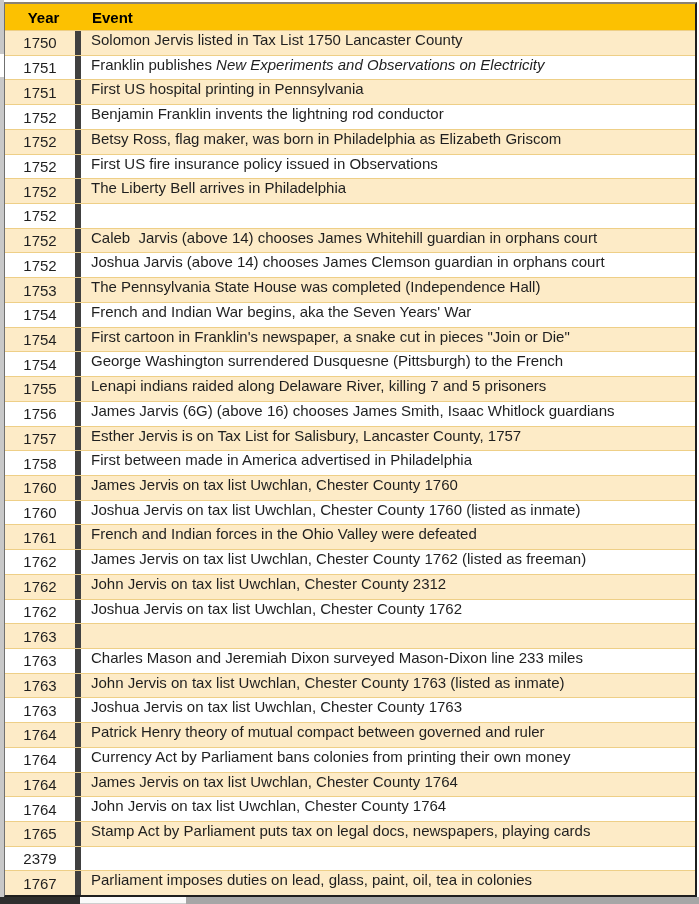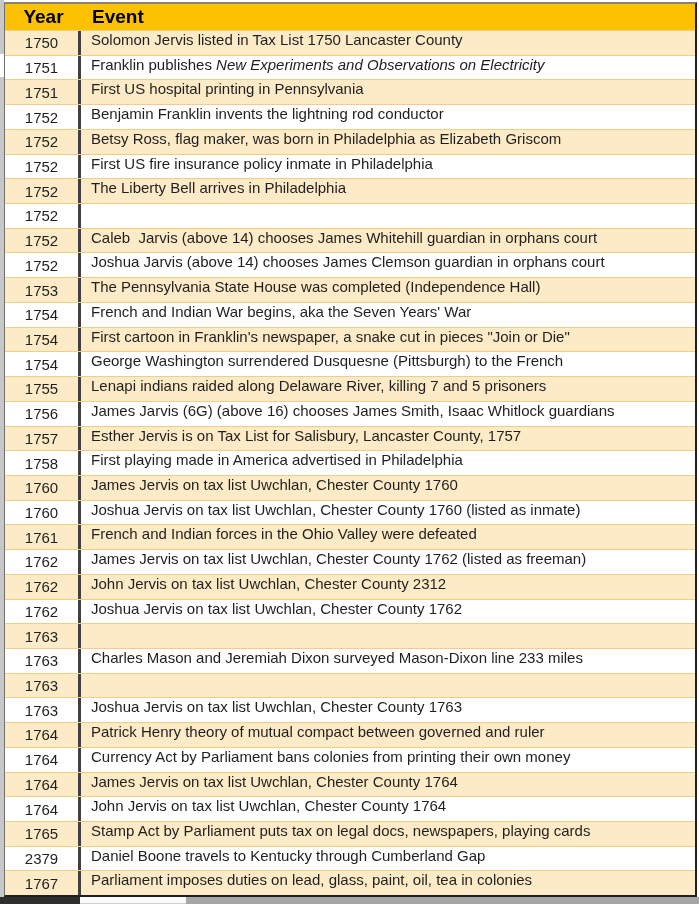--- a/index.html
+++ b/index.html
@@ -35,21 +35,21 @@
     display: flex;
     flex-direction: column;
   }
   .header-row {
     height: 26px;
     flex: 0 0 26px;
     background: var(--header-bg, #fcc101);
     display: flex;
     align-items: center;
     font-weight: bold;
-    font-size: 19px;
+    font-size: 15px;
     color: var(--header-text, #000000);
   }
   .header-cell-year {
     width: 77px;
     text-align: center;
   }
   .header-cell-event {
     flex: 1;
     padding-left: 10px;
   }
@@ -63,21 +63,21 @@
     overflow: hidden;
   }
   .row.tan   { background: var(--band-bg, #fdebc7); }
   .row.white { background: #ffffff; }
   .cell.year {
     width: 76px;
     flex: 0 0 76px;
     display: flex;
     align-items: center;
     justify-content: center;
-    border-right: 3px solid #404040;
+    border-right: 6px solid #404040;
     box-sizing: border-box;
     text-align: center;
   }
   .cell.event {
     flex: 1;
     display: flex;
     align-items: flex-start;
     padding-left: 10px;
     overflow: hidden;
   }
@@ -129,21 +129,21 @@
             <span>Benjamin Franklin invents the lightning rod conductor</span>
           </div>
         </div><div class="row tan">
           <div class="cell year">1752</div>
           <div class="cell event">
             <span>Betsy Ross, flag maker, was born in Philadelphia as Elizabeth Griscom</span>
           </div>
         </div><div class="row white">
           <div class="cell year">1752</div>
           <div class="cell event">
-            <span>First US fire insurance policy inmate in Philadelphia</span>
+            <span>First US fire insurance policy issued in Observations</span>
           </div>
         </div><div class="row tan">
           <div class="cell year">1752</div>
           <div class="cell event">
             <span>The Liberty Bell arrives in Philadelphia</span>
           </div>
         </div><div class="row white">
           <div class="cell year">1752</div>
         </div><div class="row tan">
           <div class="cell year">1752</div>
@@ -186,21 +186,21 @@
             <span>James Jarvis (6G) (above 16) chooses James Smith, Isaac Whitlock guardians</span>
           </div>
         </div><div class="row tan">
           <div class="cell year">1757</div>
           <div class="cell event">
             <span>Esther Jervis is on Tax List for Salisbury, Lancaster County, 1757</span>
           </div>
         </div><div class="row white">
           <div class="cell year">1758</div>
           <div class="cell event">
-            <span>First playing made in America advertised in Philadelphia</span>
+            <span>First between made in America advertised in Philadelphia</span>
           </div>
         </div><div class="row tan">
           <div class="cell year">1760</div>
           <div class="cell event">
             <span>James Jervis on tax list Uwchlan, Chester County 1760</span>
           </div>
         </div><div class="row white">
           <div class="cell year">1760</div>
           <div class="cell event">
             <span>Joshua Jervis on tax list Uwchlan, Chester County 1760 (listed as inmate)</span>
@@ -227,20 +227,23 @@
           </div>
         </div><div class="row tan">
           <div class="cell year">1763</div>
         </div><div class="row white">
           <div class="cell year">1763</div>
           <div class="cell event">
             <span>Charles Mason and Jeremiah Dixon surveyed Mason-Dixon line 233 miles</span>
           </div>
         </div><div class="row tan">
           <div class="cell year">1763</div>
+          <div class="cell event">
+            <span>John Jervis on tax list Uwchlan, Chester County 1763 (listed as inmate)</span>
+          </div>
         </div><div class="row white">
           <div class="cell year">1763</div>
           <div class="cell event">
             <span>Joshua Jervis on tax list Uwchlan, Chester County 1763</span>
           </div>
         </div><div class="row tan">
           <div class="cell year">1764</div>
           <div class="cell event">
             <span>Patrick Henry theory of mutual compact between governed and ruler</span>
           </div>
@@ -259,23 +262,20 @@
           <div class="cell event">
             <span>John Jervis on tax list Uwchlan, Chester County 1764</span>
           </div>
         </div><div class="row tan">
           <div class="cell year">1765</div>
           <div class="cell event">
             <span>Stamp Act by Parliament puts tax on legal docs, newspapers, playing cards</span>
           </div>
         </div><div class="row white">
           <div class="cell year">2379</div>
-          <div class="cell event">
-            <span>Daniel Boone travels to Kentucky through Cumberland Gap</span>
-          </div>
         </div><div class="row tan">
           <div class="cell year">1767</div>
           <div class="cell event">
             <span>Parliament imposes duties on lead, glass, paint, oil, tea in colonies</span>
           </div>
         </div></div>
   </div>
 
   <div class="bottom-strip">
     <div class="strip-seg-dark"></div>

